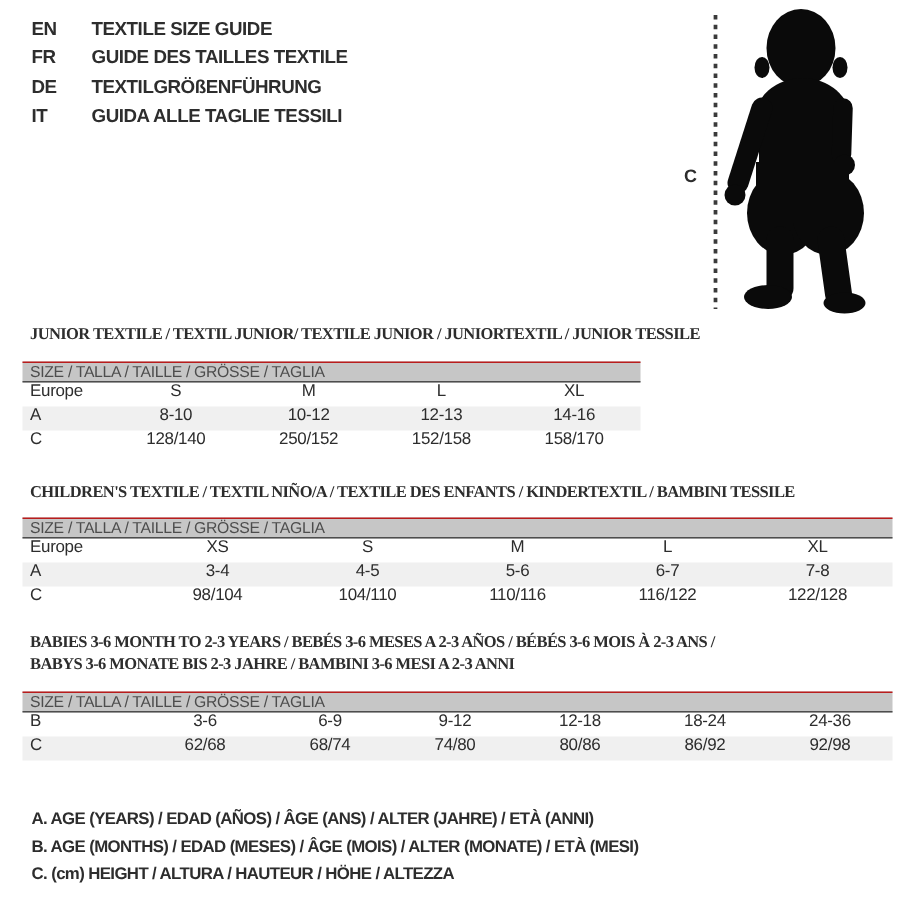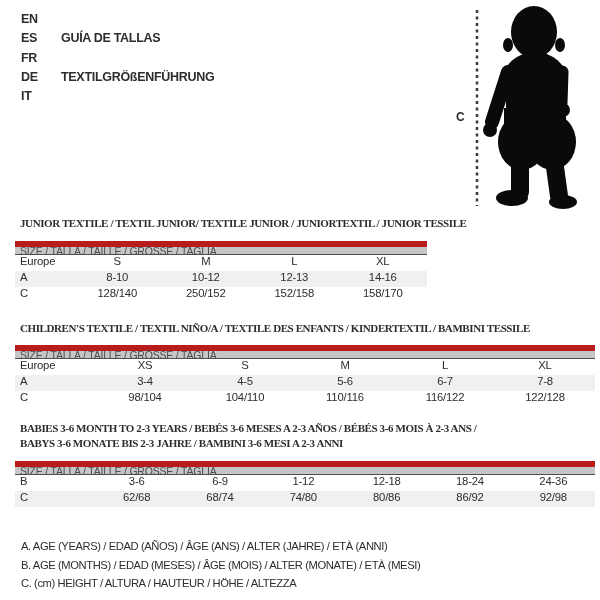--- a/index.html
+++ b/index.html
@@ -16,58 +16,57 @@
   .figure{position:absolute;left:440px;top:0;width:160px;height:215px;}
   .measure-c{font:bold 12px "Liberation Sans",sans-serif;fill:#2d2d2d;}
 
   
   .section{position:absolute;left:15px;}
   .sec-title{font-weight:bold;font-size:11px;letter-spacing:-0.4px;line-height:15px;
              white-space:nowrap;padding-left:5px;font-family:Liberation Serif, serif;}
   .s1{top:216px;width:412px;}
   .s2{top:321px;width:580px;}
   .s3{top:421px;width:580px;}
-  .notes{position:absolute;left:21px;top:537px;font-weight:normal;font-size:11.2px;
+  .notes{position:absolute;left:21px;top:537px;font-weight:bold;font-size:11.2px;
          letter-spacing:-0.4px;line-height:18.6px;white-space:nowrap;}
 
   
   .table{margin-top:10px;width:100%;}
   .s2 .table{margin-top:9px;}
-  .size-bar{height:14px;background:#c6c6c6;border-top:6px solid #b91c1c;border-bottom:1px solid #4d4d4d;
+  .size-bar{height:14px;background:#c6c6c6;border-top:1px solid #b91c1c;border-bottom:1px solid #4d4d4d;
             display:flex;align-items:center;padding-left:5px;box-sizing:border-box;
             font-size:10.5px;color:#4d4d4d;letter-spacing:-0.2px;}
   .trow{display:flex;height:16px;align-items:flex-start;font-size:11.3px;letter-spacing:-0.2px;}
   .trow.striped{background:#f0f0f0;}
   .c0{padding-left:5px;box-sizing:border-box;text-align:left;}
   .t1 .c0{width:58px;}
   .t23 .c0{width:80px;}
   .cd{flex:1;text-align:center;}
 </style>
 </head>
 <body>
 
 <div class="canvas">
 
   <div class="langs">
     <div class="lang-row">
       <span class="lang-code">EN</span>
-    </div>
-    <div class="lang-row">
-      <span class="lang-code">ES</span>
-      <span class="lang-label">GUÍA DE TALLAS</span>
+      <span class="lang-label">TEXTILE SIZE GUIDE</span>
     </div>
     <div class="lang-row">
       <span class="lang-code">FR</span>
+      <span class="lang-label">GUIDE DES TAILLES TEXTILE</span>
     </div>
     <div class="lang-row">
       <span class="lang-code">DE</span>
       <span class="lang-label">TEXTILGRÖßENFÜHRUNG</span>
     </div>
     <div class="lang-row">
       <span class="lang-code">IT</span>
+      <span class="lang-label">GUIDA ALLE TAGLIE TESSILI</span>
     </div>
   </div>
 
   <svg class="figure" viewBox="0 0 160 215">
     <text class="measure-c" x="16" y="121">C</text>
     <line x1="37" y1="10" x2="37" y2="206" stroke="#3a3a3a" stroke-width="2.5" stroke-dasharray="3,3.5"></line>
     <g fill="#0a0a0a" stroke="none">
       <ellipse cx="94" cy="32" rx="23" ry="26"></ellipse>
       <ellipse cx="68" cy="45" rx="5" ry="7"></ellipse>
       <ellipse cx="120" cy="45" rx="5" ry="7"></ellipse>
@@ -148,21 +147,21 @@
 
   <div class="section s3">
     <div class="sec-title">BABIES 3-6 MONTH TO 2-3 YEARS / BEBÉS 3-6 MESES A 2-3 AÑOS / BÉBÉS 3-6 MOIS À 2-3 ANS /</div>
     <div class="sec-title">BABYS 3-6 MONATE BIS 2-3 JAHRE / BAMBINI 3-6 MESI A 2-3 ANNI</div>
     <div class="table t23">
       <div class="size-bar">SIZE / TALLA / TAILLE / GRÖSSE / TAGLIA</div>
       <div class="trow">
         <span class="c0">B</span>
         <span class="cd">3-6</span>
         <span class="cd">6-9</span>
-        <span class="cd">1-12</span>
+        <span class="cd">9-12</span>
         <span class="cd">12-18</span>
         <span class="cd">18-24</span>
         <span class="cd">24-36</span>
       </div>
       <div class="trow striped">
         <span class="c0">C</span>
         <span class="cd">62/68</span>
         <span class="cd">68/74</span>
         <span class="cd">74/80</span>
         <span class="cd">80/86</span>

